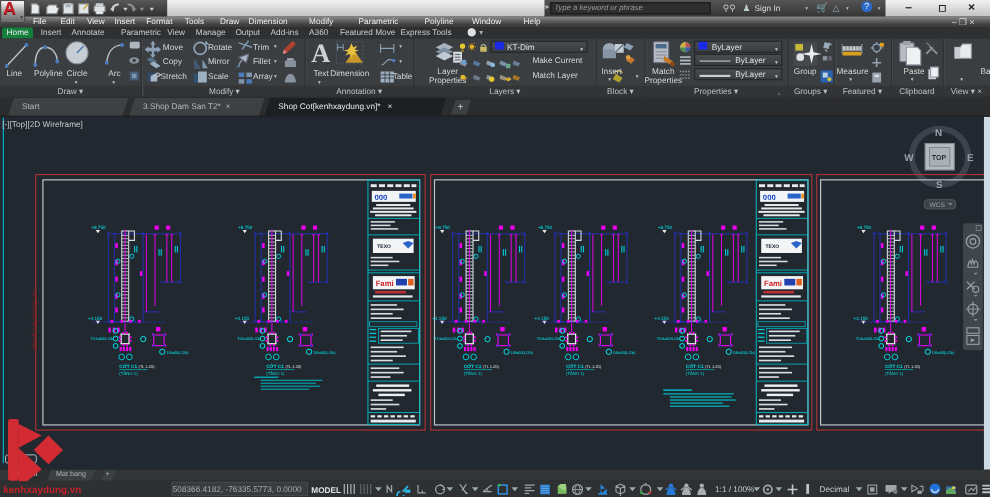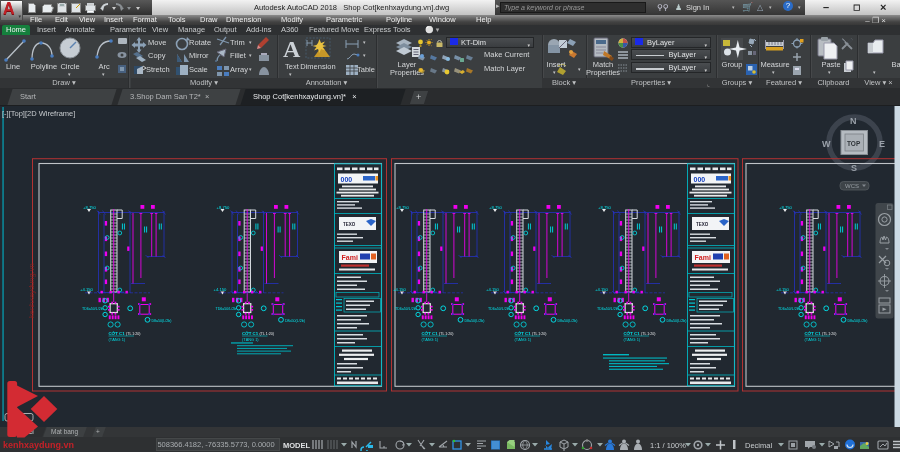--- a/index.html
+++ b/index.html
@@ -375,21 +375,20 @@
 <span class="abs" style="left:247px;top:2px;color:#9ab;font-size:9px">🛒</span>
 <span class="abs" style="left:262px;top:3px;color:#9ab;font-size:8px">△</span>
 <span class="abs" style="left:274px;top:4px;color:#bbb;font-size:5px">▾</span>
 <span class="abs" style="left:288px;top:1px;color:#fff;font-size:8px;background:#2a6cc8;border-radius:50%;width:10px;height:10px;text-align:center;line-height:10px">?</span>
 <span class="abs" style="left:303px;top:4px;color:#bbb;font-size:5px">▾</span>
 </div>
 <input id="search" class="abs" value="Type a keyword or phrase" style="">
 <span class="winbtn abs" style="left:823px">–</span>
 <span class="winbtn abs" style="left:853px;font-size:9px;top:2px">◻</span>
 <span class="winbtn abs" style="left:880px">×</span>
-<div id="title-text" class="abs">Autodesk AutoCAD 2018&nbsp;&nbsp;&nbsp;Shop Cot[kenhxaydung.vn].dwg</div>
 <div id="abtn" class="abs">
       <span class="A">A</span>
       <span class="c">▾</span>
     </div>
 <div id="menubar" class="abs">
 <span class="menu" style="left:30px">File</span>
       <span class="menu" style="left:55px">Edit</span>
 <span class="menu" style="left:79px">View</span>
       <span class="menu" style="left:104px">Insert</span>
 <span class="menu" style="left:133px">Format</span>
@@ -564,20 +563,21 @@
 </g>
 <circle cx="4" cy="5" r="2" fill="#6aa0d8"></circle>
         <circle cx="30" cy="8" r="2" fill="#88bce0"></circle>
         <rect x="42" y="7" width="4" height="4" fill="#6aa890" rx="0.5"></rect>
 <circle cx="3" cy="19" r="2" fill="#e8b830"></circle>
         <circle cx="29" cy="21" r="2.4" fill="#e8c830"></circle>
         <path d="M41 21l4-2 2 2-3 2z" fill="#d8b030"></path>
 </svg>
 <span class="slab" style="left:484px;top:15px">Make Current</span>
 <span class="slab" style="left:484px;top:29px">Match Layer</span>
+<div class="plabel" style="left:376px;width:166px">Layers ▾</div>
 <div class="psep" style="left:542px"></div>
 
 <svg class="abs" style="left:546px;top:2px" width="34" height="40" viewBox="0 0 34 40">
 <circle cx="8" cy="8" r="6" fill="#9aa6b2"></circle>
         <rect x="2" y="8" width="12" height="8" fill="#8494a4"></rect>
 <path d="M13 3h8v8h-8z" fill="#c2ccd6"></path>
         <path d="M13 11l8-8" stroke="#667"></path>
 <path d="M24 2l6 3-3 4-6-3z" fill="#8ba0b5"></path>
 <path d="M26 14l5 3-3 4-5-3z" fill="#c87830"></path>
         <circle cx="25" cy="15" r="2" fill="#e0a040"></circle>
@@ -686,21 +686,21 @@
 <div class="ftab act" style="left:243px;width:160px"><span>Shop Cot[kenhxaydung.vn]* &nbsp;&nbsp;×</span></div>
 <div class="abs" style="left:412px;top:3px;width:14px;height:13px;background:#3e4143;transform:skewX(-18deg);color:#cfd1d3;font-size:9px;text-align:center;line-height:13px"><span style="display:inline-block;transform:skewX(18deg)">+</span></div>
 </div>
 <div id="mtabs" class="abs">
 <div class="mtab" style="left:10px;width:34px;background:#2c2e30;color:#e6e8ea"><span>Model</span></div>
 <div class="mtab" style="left:45px;width:40px"><span>Mat bang</span></div>
 <div class="mtab" style="left:94px;width:10px;padding:0 2px"><span>+</span></div>
 </div>
 <div id="statusbar" class="abs">
 <span class="abs" style="left:3px;top:2.5px;font-size:9px;font-weight:bold;color:#c42128">kenhxaydung.vn</span>
-<div class="abs" style="left:156px;top:1px;width:124px;height:13px;background:#393c3e;border:1px solid #454849;color:#a8acaf;font-size:7.5px;text-align:center;line-height:12px;padding-right:4px">508366.4182, -76335.5773, 0.0000</div>
+<div class="abs" style="left:156px;top:1px;width:124px;height:13px;background:#393c3e;border:1px solid #454849;color:#a8acaf;font-size:7.5px;text-align:left;line-height:12px;padding-right:4px">508366.4182, -76335.5773, 0.0000</div>
 <span class="abs" style="left:283px;top:3.5px;font-size:7.5px;font-weight:bold;color:#dfe1e3">MODEL</span>
 <svg class="abs" style="left:310px;top:1px" width="590" height="13" viewBox="0 0 590 13">
 <g stroke="#b0b4b8" stroke-width="1.1">
 <path d="M3 2v9M6 2v9M9 2v9M12 2v9"></path>
 <path d="M18 2v9M21 2v9M24 2v9M27 2v9" opacity="0.4"></path>
 </g>
 <path d="M31 5l3 3.5 3-3.5z" fill="#9aa"></path>
 <path d="M42 10V4l4 5V3" stroke="#a0a5aa" fill="none" stroke-width="1.2"></path>
 <path d="M54 9a3 3 0 103 3" fill="none" stroke="#2bb8e8" stroke-width="1.5"></path>
         <path d="M56 9l5-5" stroke="#2bb8e8" stroke-width="1.5"></path>

